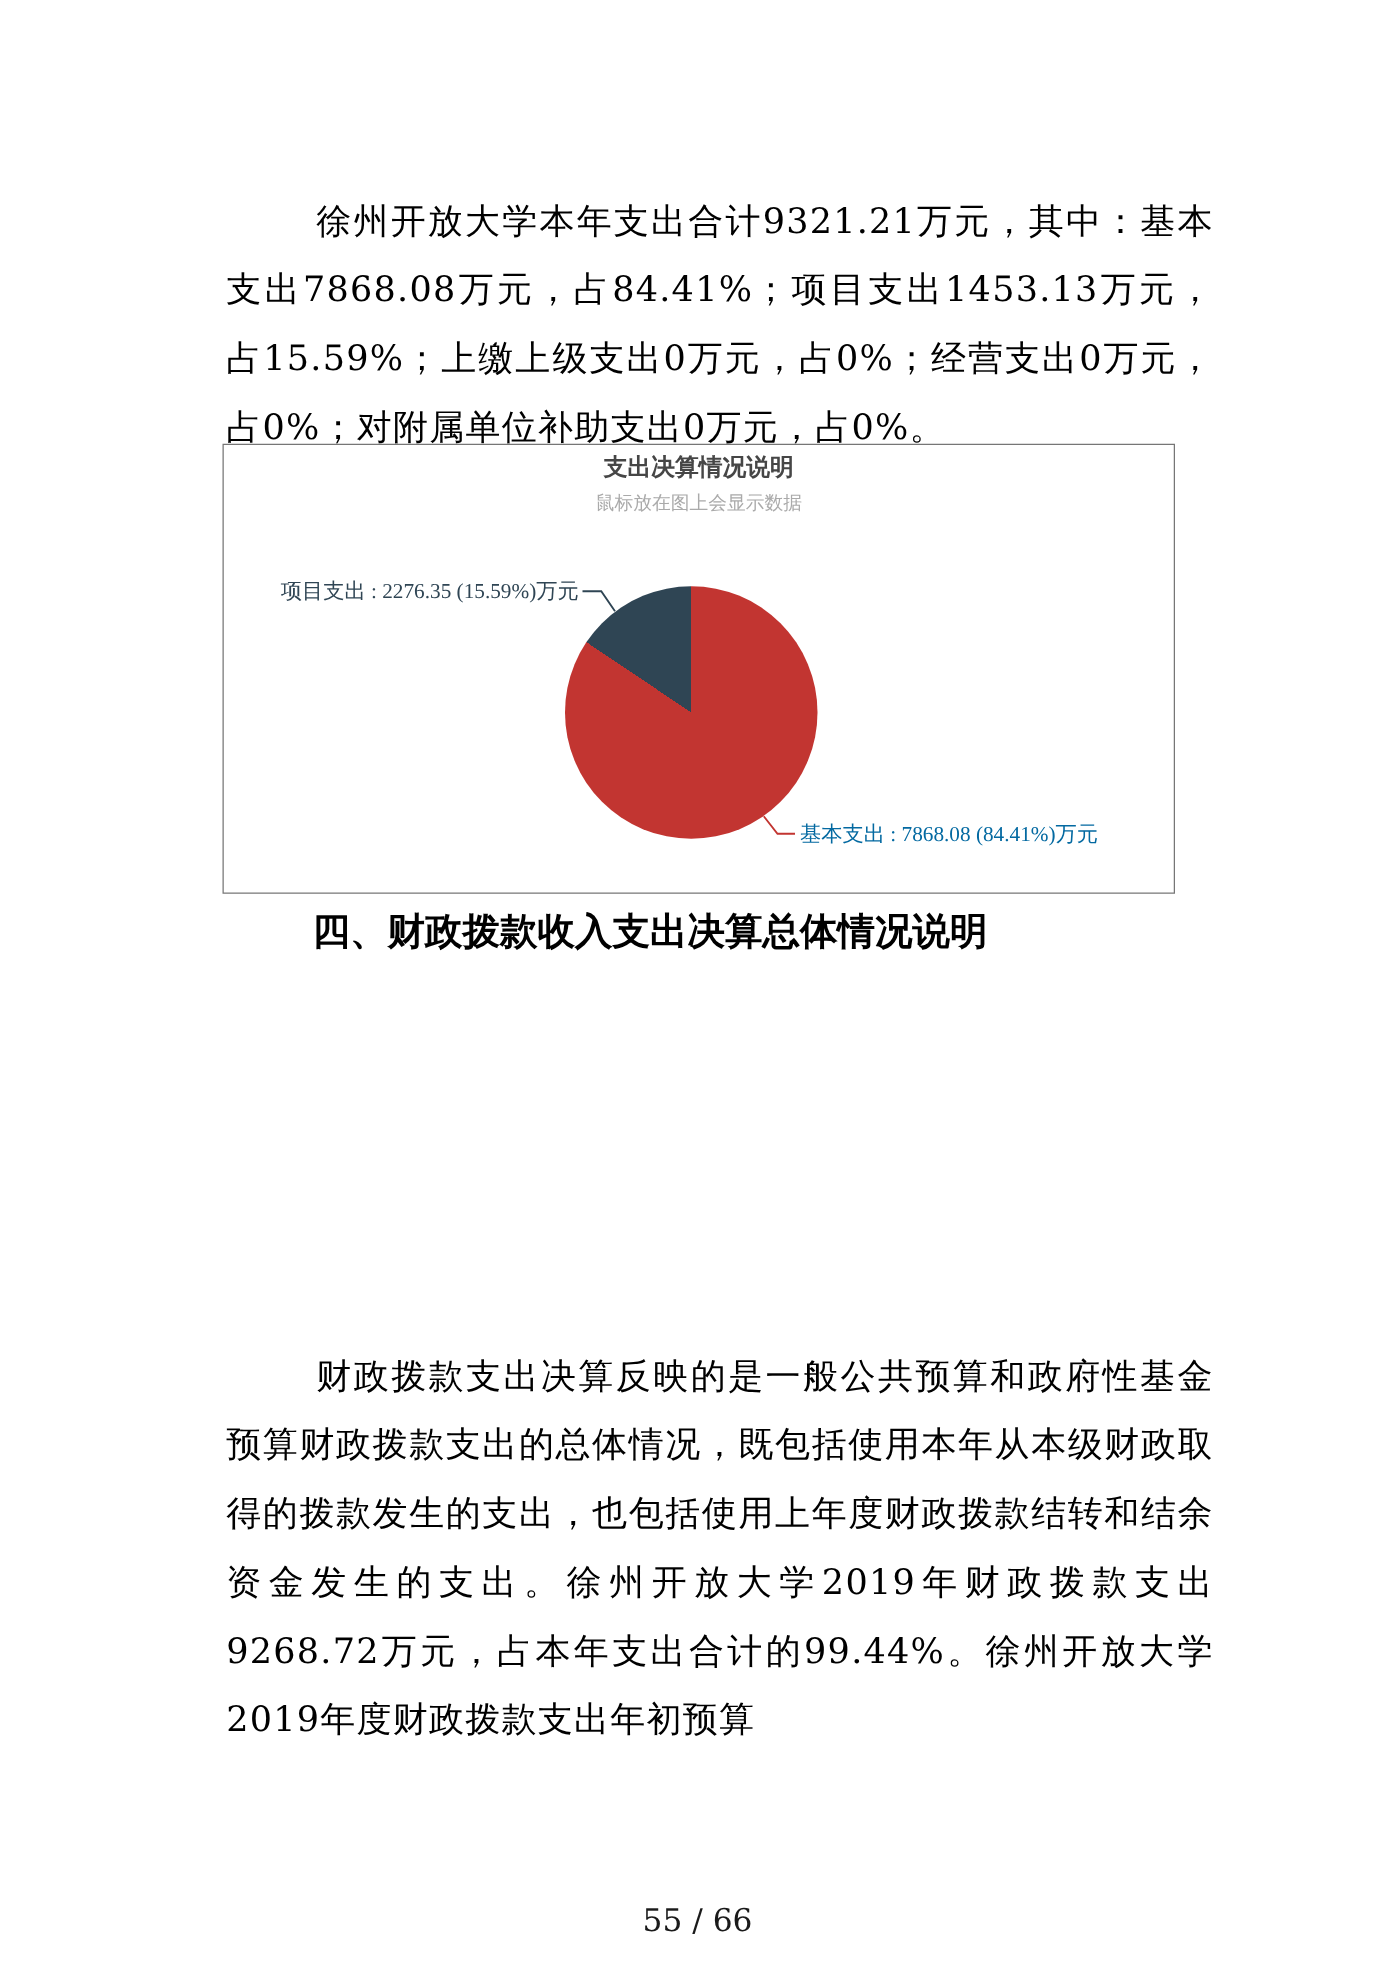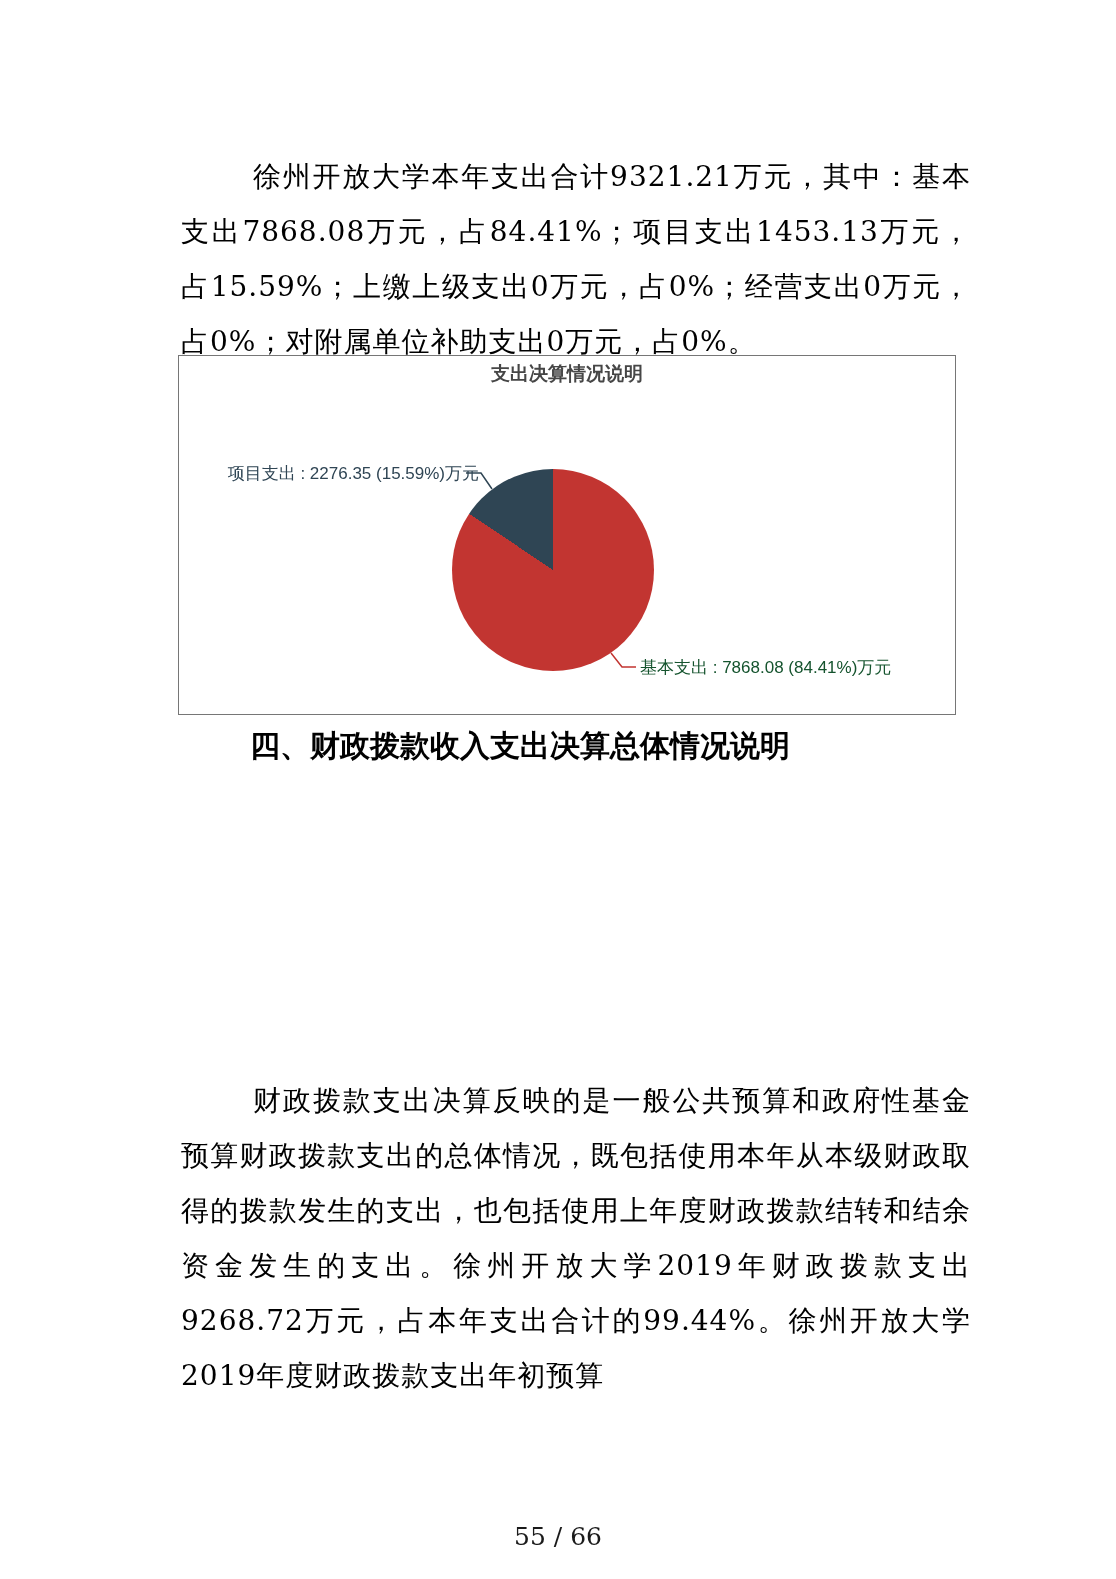--- a/index.html
+++ b/index.html
@@ -33,22 +33,21 @@
     font-size:30px;
     line-height:55px;
     color:#000000;
   }
   .chart-box{
     position:absolute;
     left:178px;top:355px;
     width:760px;height:358px;
     border:1px solid #767676;
     background:#ffffff;
-    font-family:Liberation Sans, sans-serif;
-    padding-left:16px;
+    font-family:Liberation Serif, serif;
   }
   .chart-title{
     position:absolute;
     top:5px;left:0;width:100%;
     text-align:center;
     font-size:19px;
     font-weight:bold;
     color:#464646;
   }
   .chart-subtitle{
@@ -101,30 +100,31 @@
 </style>
 </head>
 <body>
 
 <div class="page">
 
   <p class="body-par p1">徐州开放大学本年支出合计9321.21万元，其中：基本支出7868.08万元，占84.41%；项目支出1453.13万元，占15.59%；上缴上级支出0万元，占0%；经营支出0万元，占0%；对附属单位补助支出0万元，占0%。</p>
 
   <div class="chart-box">
     <div class="chart-title">支出决算情况说明</div>
+    <div class="chart-subtitle">鼠标放在图上会显示数据</div>
 
     <div class="pie" style="background: conic-gradient(rgb(194, 53, 49) 0deg, rgb(194, 53, 49) 303.878deg, rgb(47, 69, 84) 303.878deg, rgb(47, 69, 84) 360deg);"></div>
 
     <svg class="leader-svg" viewBox="0 0 760 358" xmlns="http://www.w3.org/2000/svg">
       <polyline points="313,133 302,117 287,117" fill="none" stroke="#2f4554" stroke-width="1.5"></polyline>
       <polyline points="432,297 443,311 457,311" fill="none" stroke="#c23531" stroke-width="1.5"></polyline>
     </svg>
 
     <div class="pie-label pie-label-project" style="color: rgb(47, 69, 84);">项目支出 : 2276.35 (15.59%)万元</div>
-    <div class="pie-label pie-label-basic" style="color: #14532d;">基本支出 : 7868.08 (84.41%)万元</div>
+    <div class="pie-label pie-label-basic" style="color: #0369a1;">基本支出 : 7868.08 (84.41%)万元</div>
   </div>
 
   <h2 class="heading h4">四、财政拨款收入支出决算总体情况说明</h2>
 
 
 
   <p class="body-par p5">财政拨款支出决算反映的是一般公共预算和政府性基金预算财政拨款支出的总体情况，既包括使用本年从本级财政取得的拨款发生的支出，也包括使用上年度财政拨款结转和结余资金发生的支出。徐州开放大学2019年财政拨款支出9268.72万元，占本年支出合计的99.44%。徐州开放大学2019年度财政拨款支出年初预算</p>
 
   <div class="footer">55 / 66</div>
 

